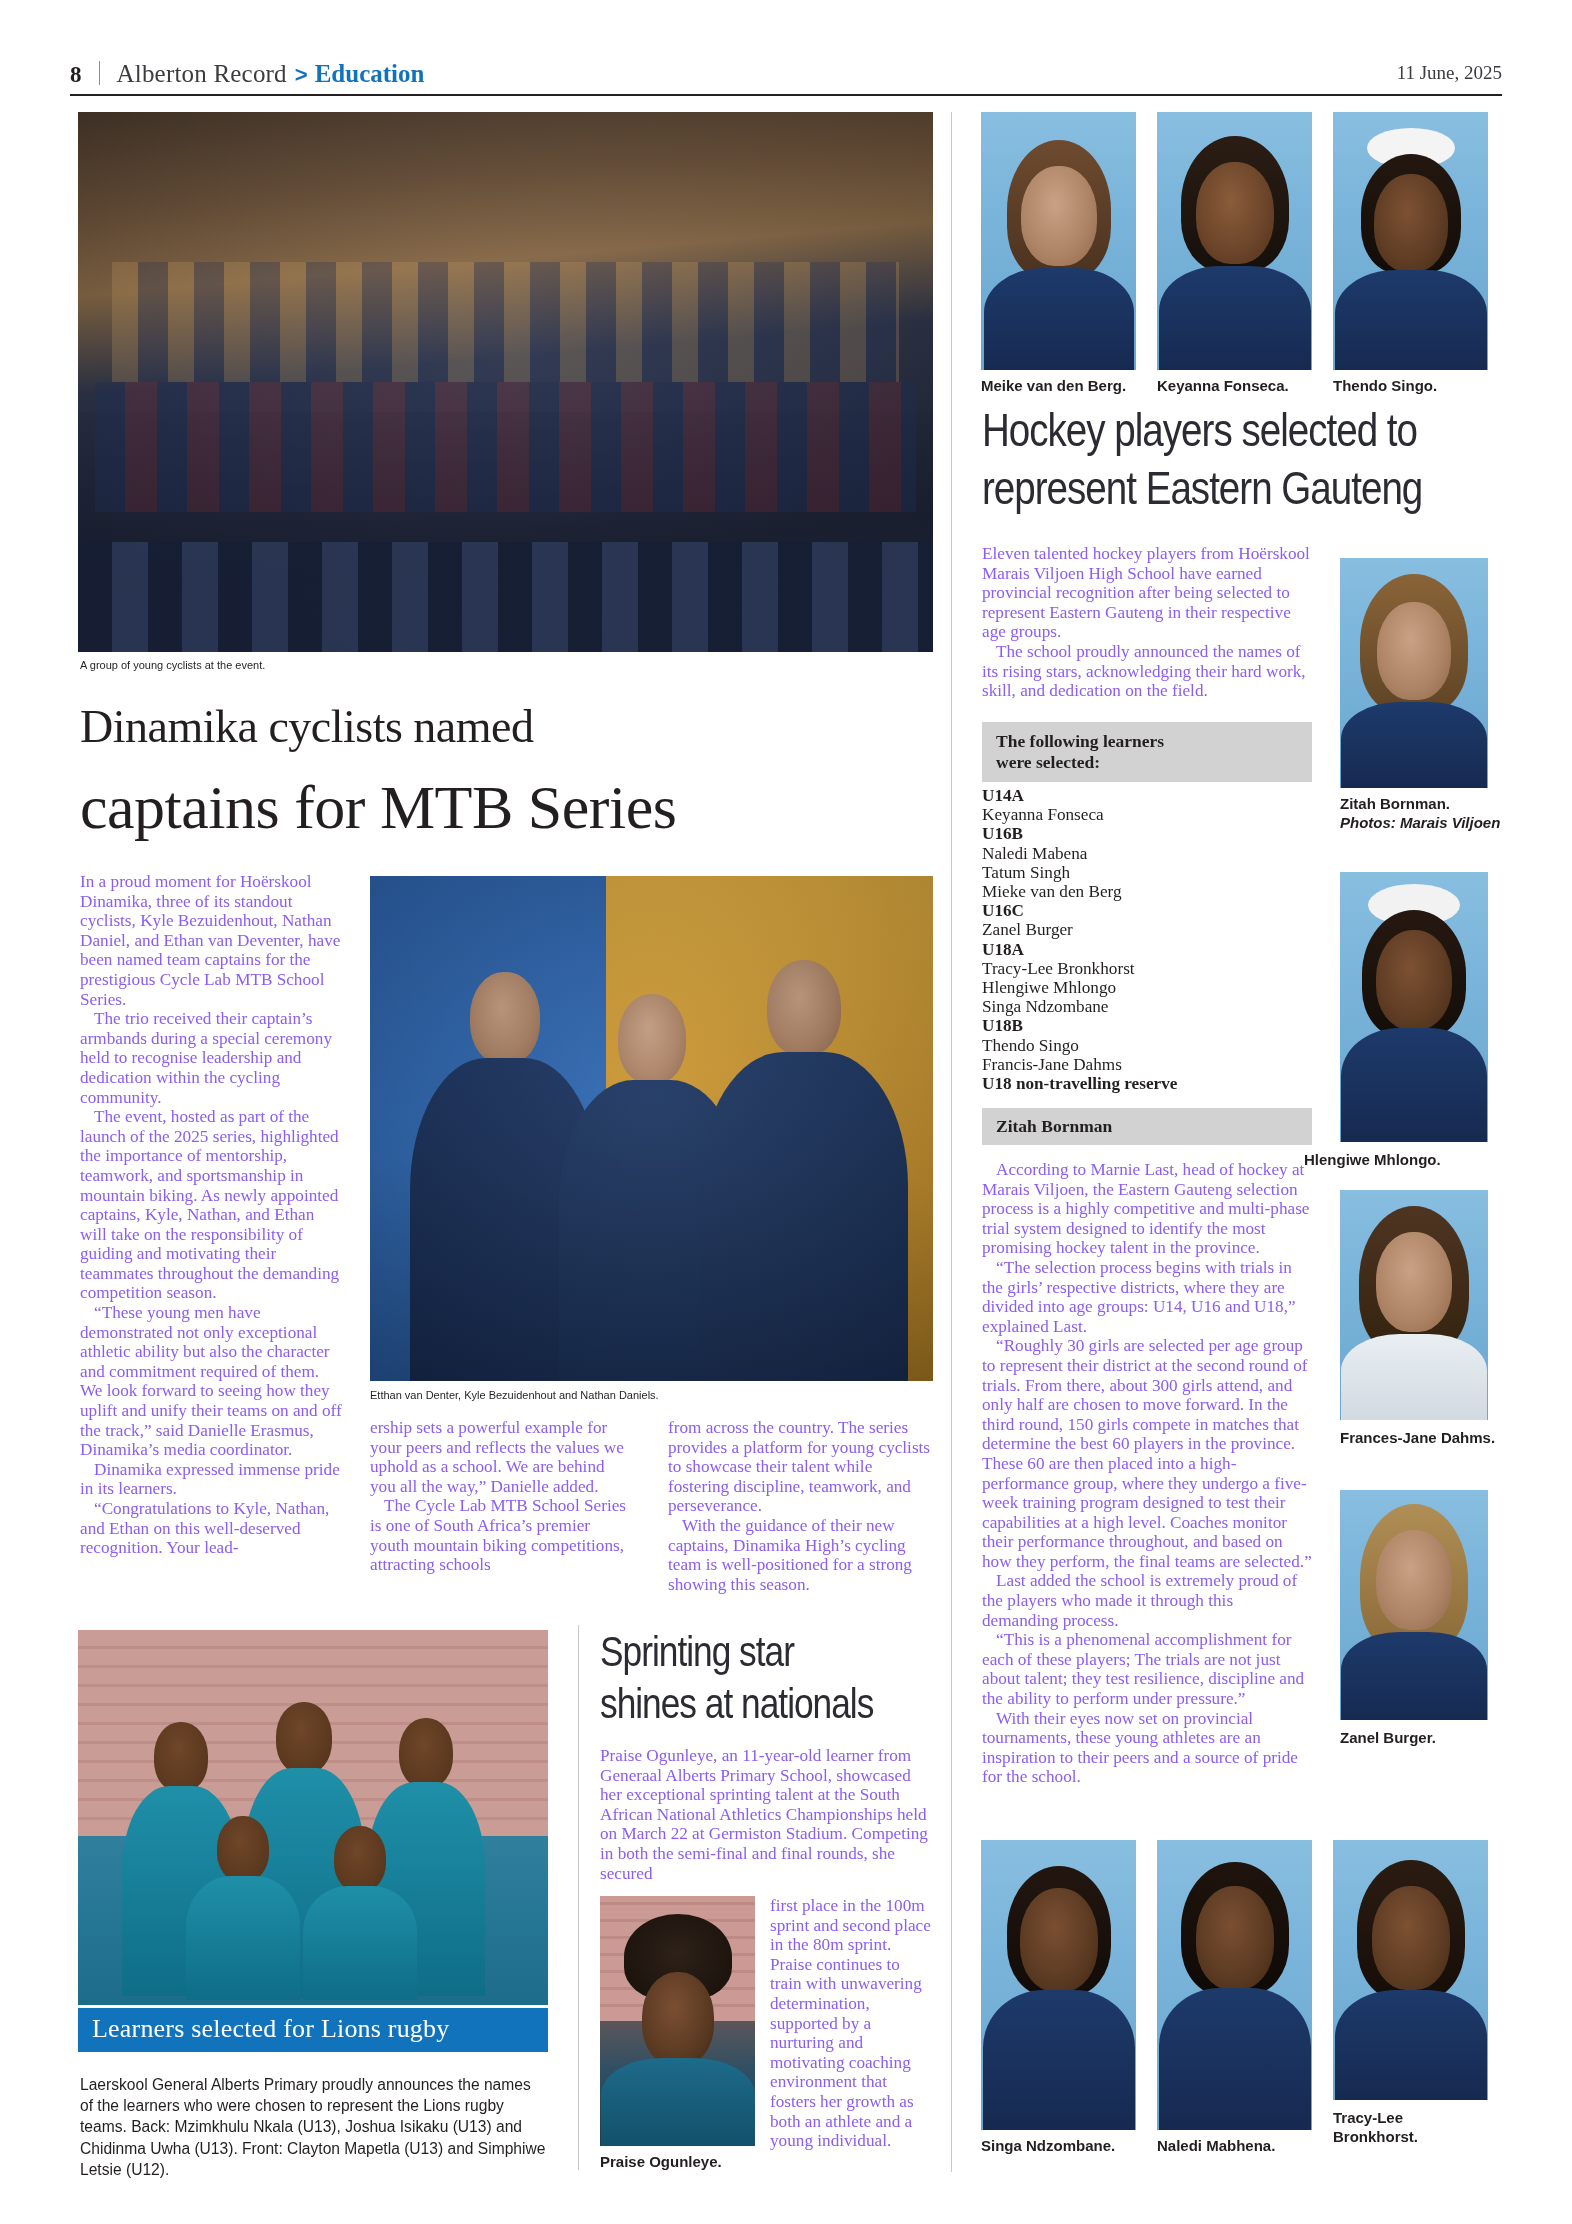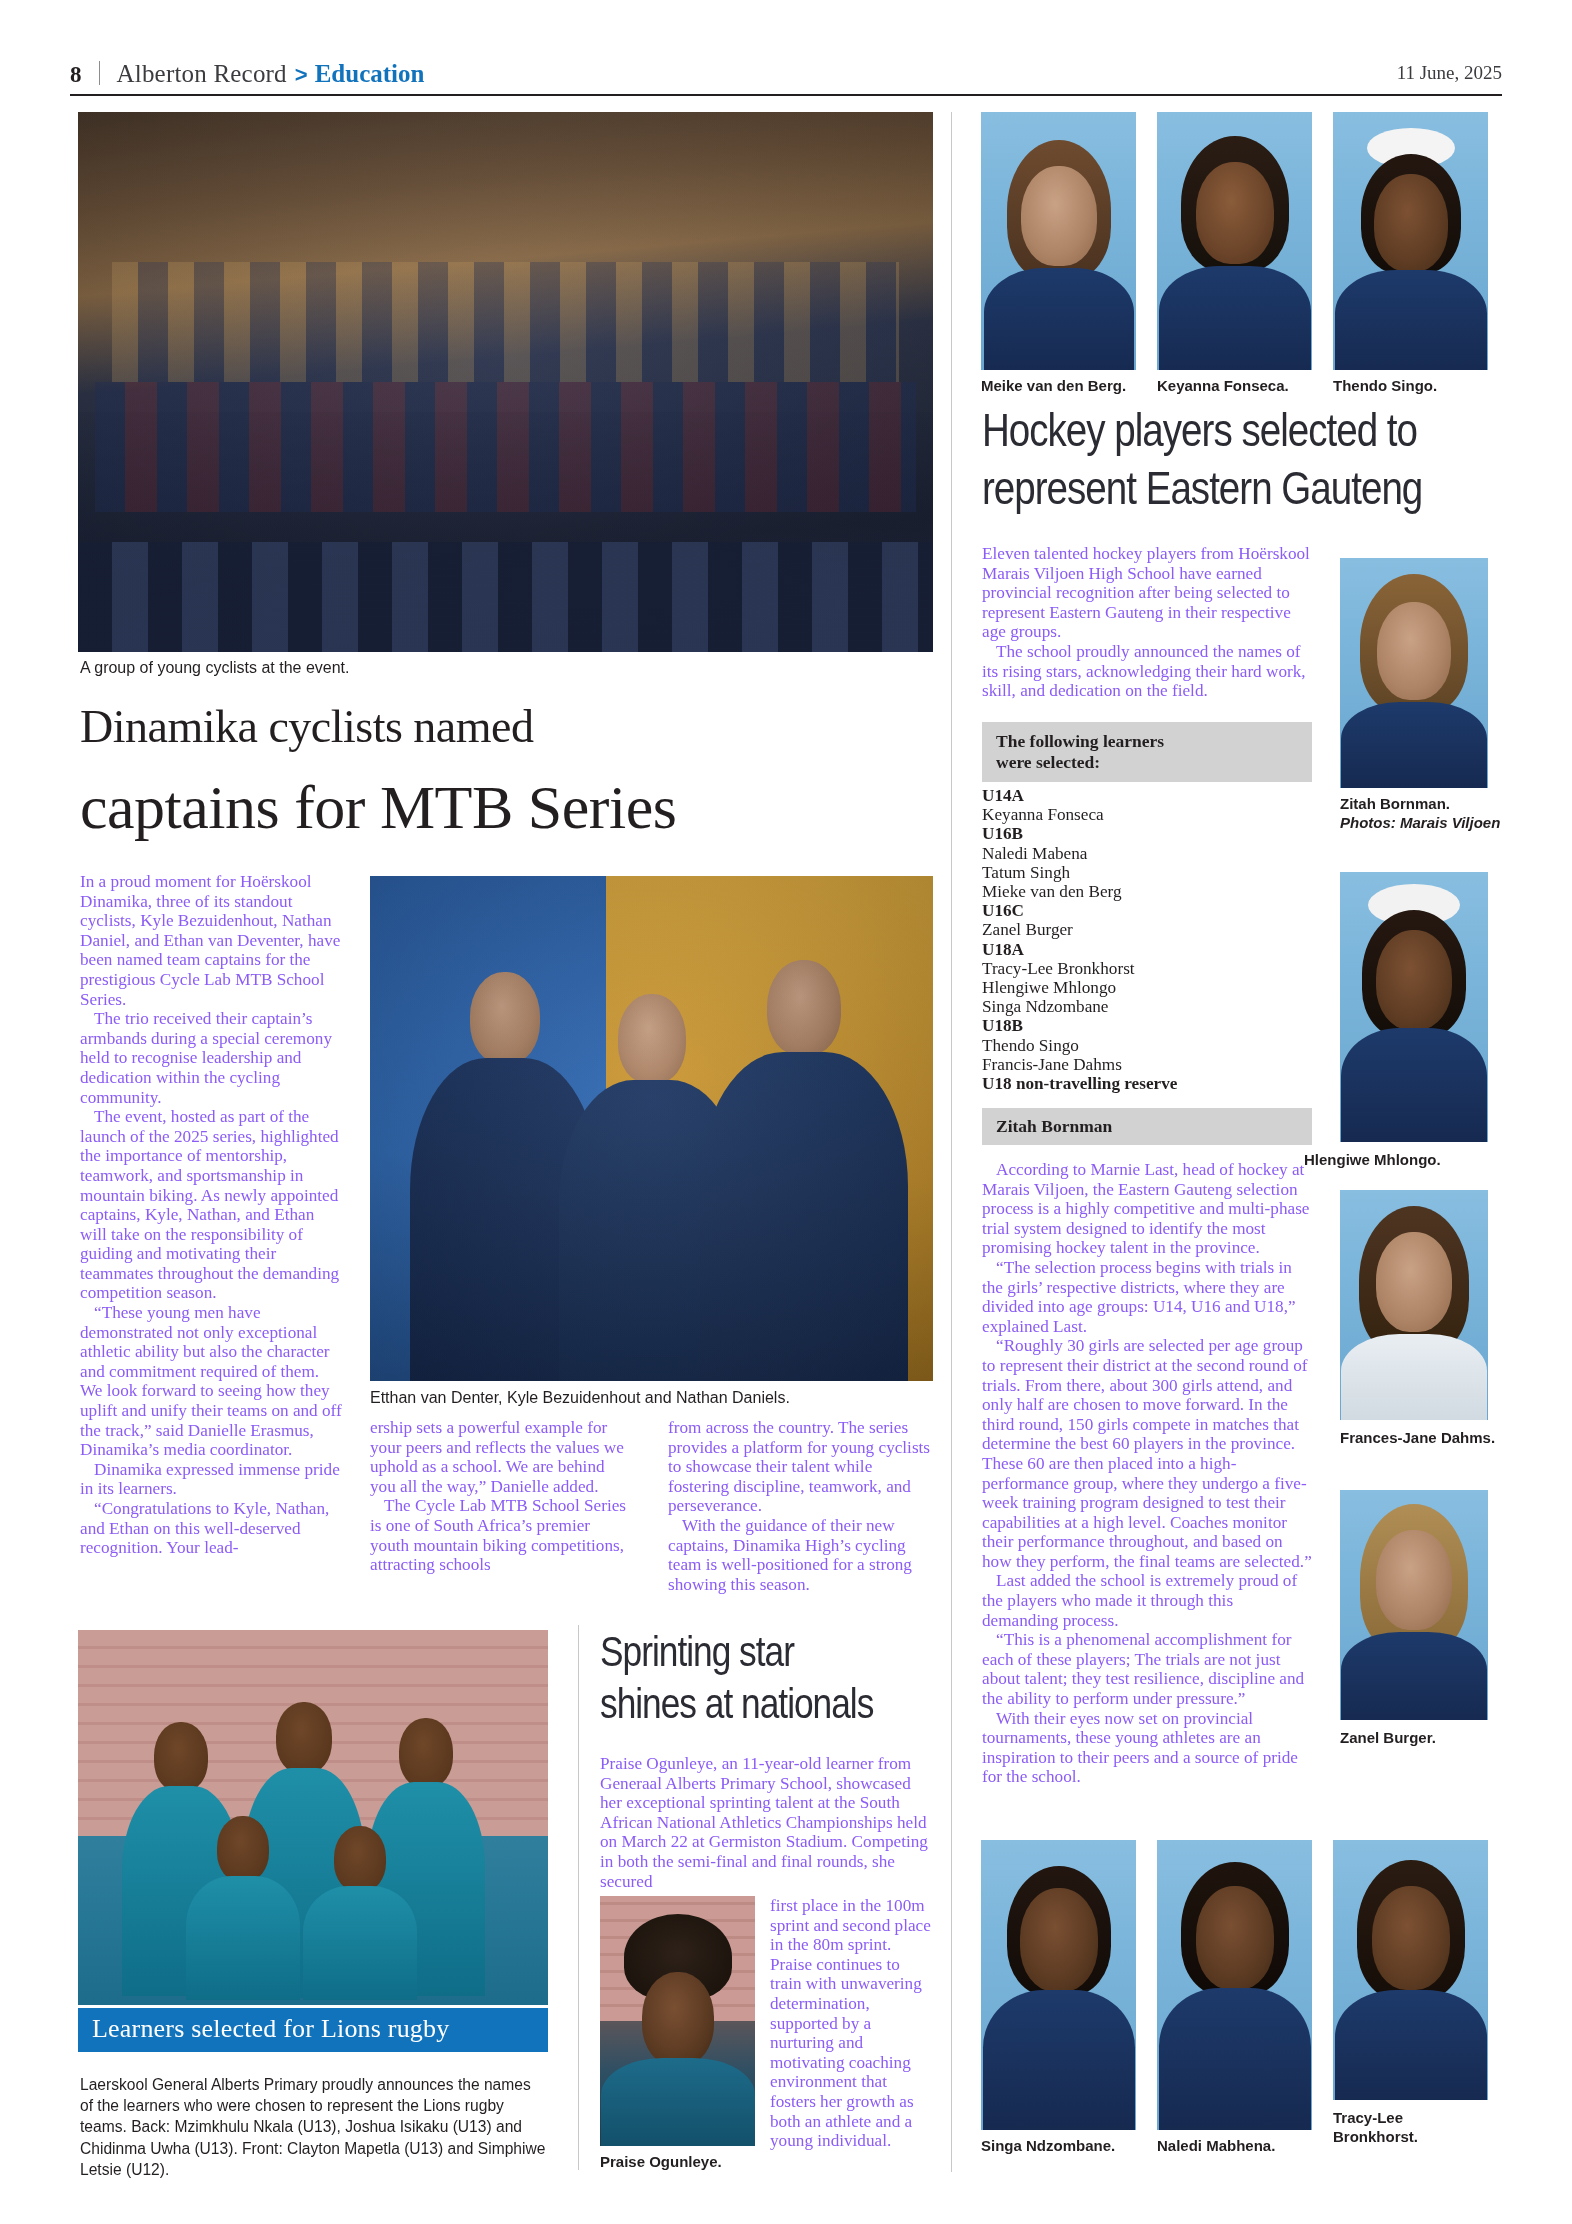--- a/index.html
+++ b/index.html
@@ -81,21 +81,21 @@
     background: #c8c8c8;
     width: 1px;
   }
 
   
   .photo { position: absolute; overflow: hidden; background: #9bb7cf; }
 
   .caption {
     position: absolute;
     font-family: "Liberation Sans", sans-serif;
-    font-size: 16px;
+    font-size: 11px;
     line-height: 1.28;
     color: #231f20;
   }
   .caption.small { font-size: 15px; font-weight: bold; }
   .caption i { font-style: italic; }
 
   
   .headline-serif {
     position: absolute;
     font-family: "Liberation Serif", serif;
@@ -418,21 +418,21 @@
     <div class="torso" style="left:60%; top:256px; width:114px; height:114px;
          background:linear-gradient(180deg,#1f8fa8,#0f6d88);"></div>
   </div>
 
   <div class="bluebar" style="left:78px; top:2008px; width:470px;">Learners selected for Lions rugby</div>
   <div class="bluecap" style="left:80px; top:2058px; width:468px;">Laerskool General Alberts Primary proudly announces the names of the learners who were chosen to represent the Lions rugby teams. Back: Mzimkhulu Nkala (U13), Joshua Isikaku (U13) and Chidinma Uwha (U13). Front: Clayton Mapetla (U13) and Simphiwe Letsie (U12).</div>
 
   <div class="headline-sans" style="left:600px; top:1630px; width:430px; font-size:43px;">Sprinting star</div>
   <div class="headline-sans" style="left:600px; top:1682px; width:430px; font-size:43px;">shines at nationals</div>
 
-  <div class="body-col" style="left:600px; top:1746px; width:335px;margin-top:8px;">
+  <div class="body-col" style="left:600px; top:1746px; width:335px;">
     <p class="noindent">Praise Ogunleye, an 11-year-old learner from Generaal Alberts Primary School, showcased her exceptional sprinting talent at the South African National Athletics Championships held on March 22 at Germiston Stadium. Competing in both the semi-final and final rounds, she secured</p>
   </div>
 
   <div class="photo grad-praise" style="left:600px; top:1896px; width:155px; height:250px;">
     <div style="position:absolute;left:0;top:0;width:100%;height:50%;
                 background:repeating-linear-gradient(0deg,#cb9a94 0 14px,#bd8a84 14px 17px);"></div>
     <div class="hair" style="top:18px;width:108px;height:86px;background:radial-gradient(ellipse at 50% 45%,#2e2119,#161009);"></div>
     <div class="face" style="top:76px; width:72px; height:94px;
          background:radial-gradient(ellipse at 45% 38%,#7a4f32,#5b3a22 60%,#402815);"></div>
     <div class="torso" style="top:162px;width:154px;height:92px;background:linear-gradient(180deg,#1d6b8a,#134f69);"></div>

